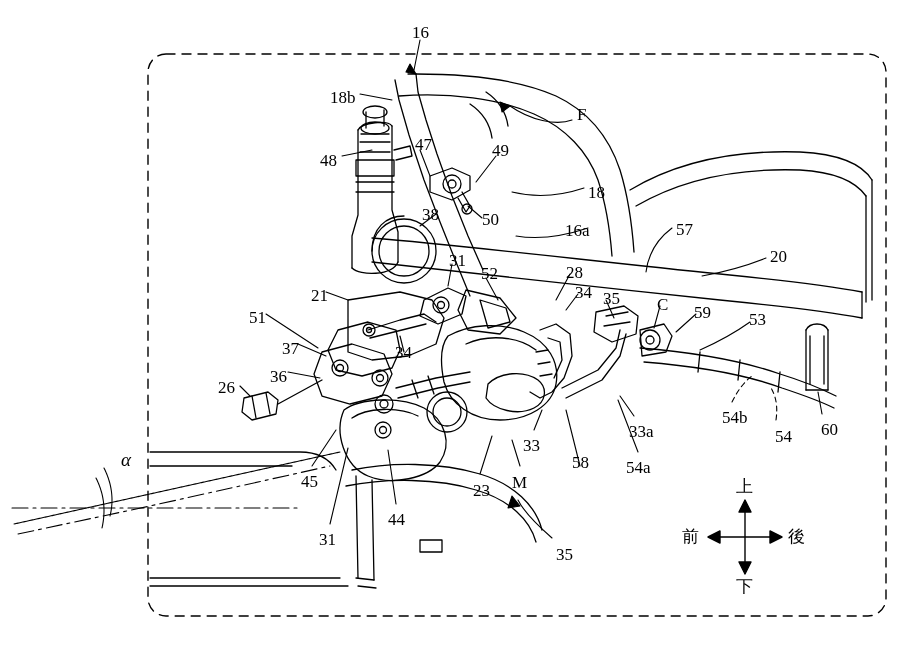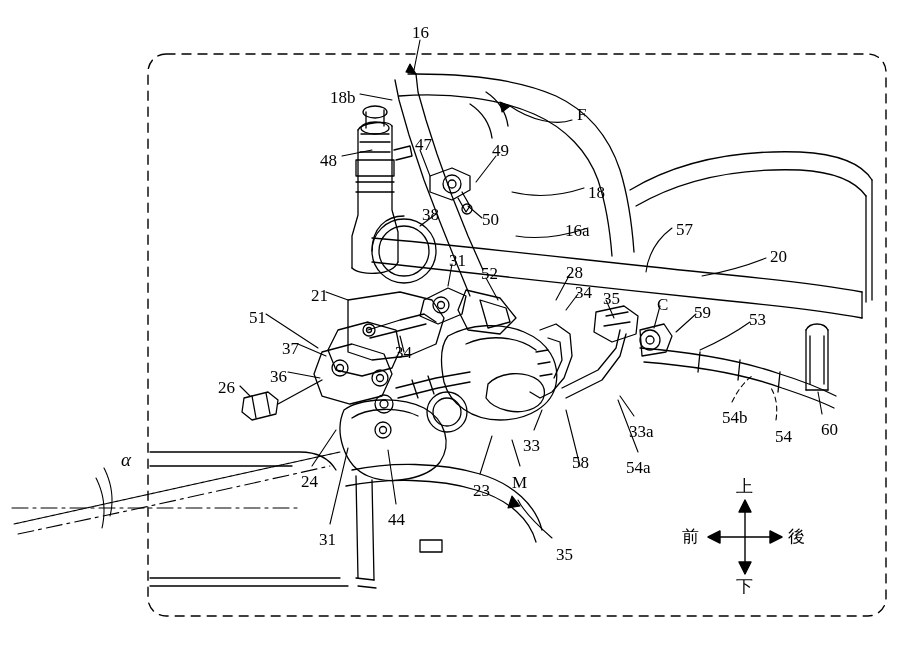--- a/index.html
+++ b/index.html
@@ -264,21 +264,21 @@
   <div class="ref-label" style="left:282px; top:340px;text-align:right;">37</div>
   <div class="ref-label" style="left:395px; top:344px;">34</div>
   <div class="ref-label" style="left:270px; top:368px;">36</div>
   <div class="ref-label" style="left:218px; top:379px;">26</div>
   <div class="ref-label" style="left:722px; top:409px;">54b</div>
   <div class="ref-label" style="left:775px; top:428px;">54</div>
   <div class="ref-label" style="left:821px; top:421px;">60</div>
   <div class="ref-label" style="left:629px; top:423px;">33a</div>
   <div class="ref-label" style="left:523px; top:437px;">33</div>
   <div class="ref-label" style="left:626px; top:459px;">54a</div>
-  <div class="ref-label" style="left:301px; top:473px;">24</div>
+  <div class="ref-label" style="left:301px; top:473px;">45</div>
   <div class="ref-label" style="left:473px; top:482px;">23</div>
   <div class="ref-label" style="left:512px; top:474px;">M</div>
   <div class="ref-label" style="left:572px; top:454px;">58</div>
   <div class="ref-label" style="left:388px; top:511px;">44</div>
   <div class="ref-label" style="left:319px; top:531px;">31</div>
   <div class="ref-label" style="left:556px; top:546px;">35</div>
   <div class="ref-label italic" style="left:121px; top:450px; font-size:19px;">α</div>
 
   <div class="cjk-label" style="left:736px; top:478px;">上</div>
   <div class="cjk-label" style="left:736px; top:578px;">下</div>

